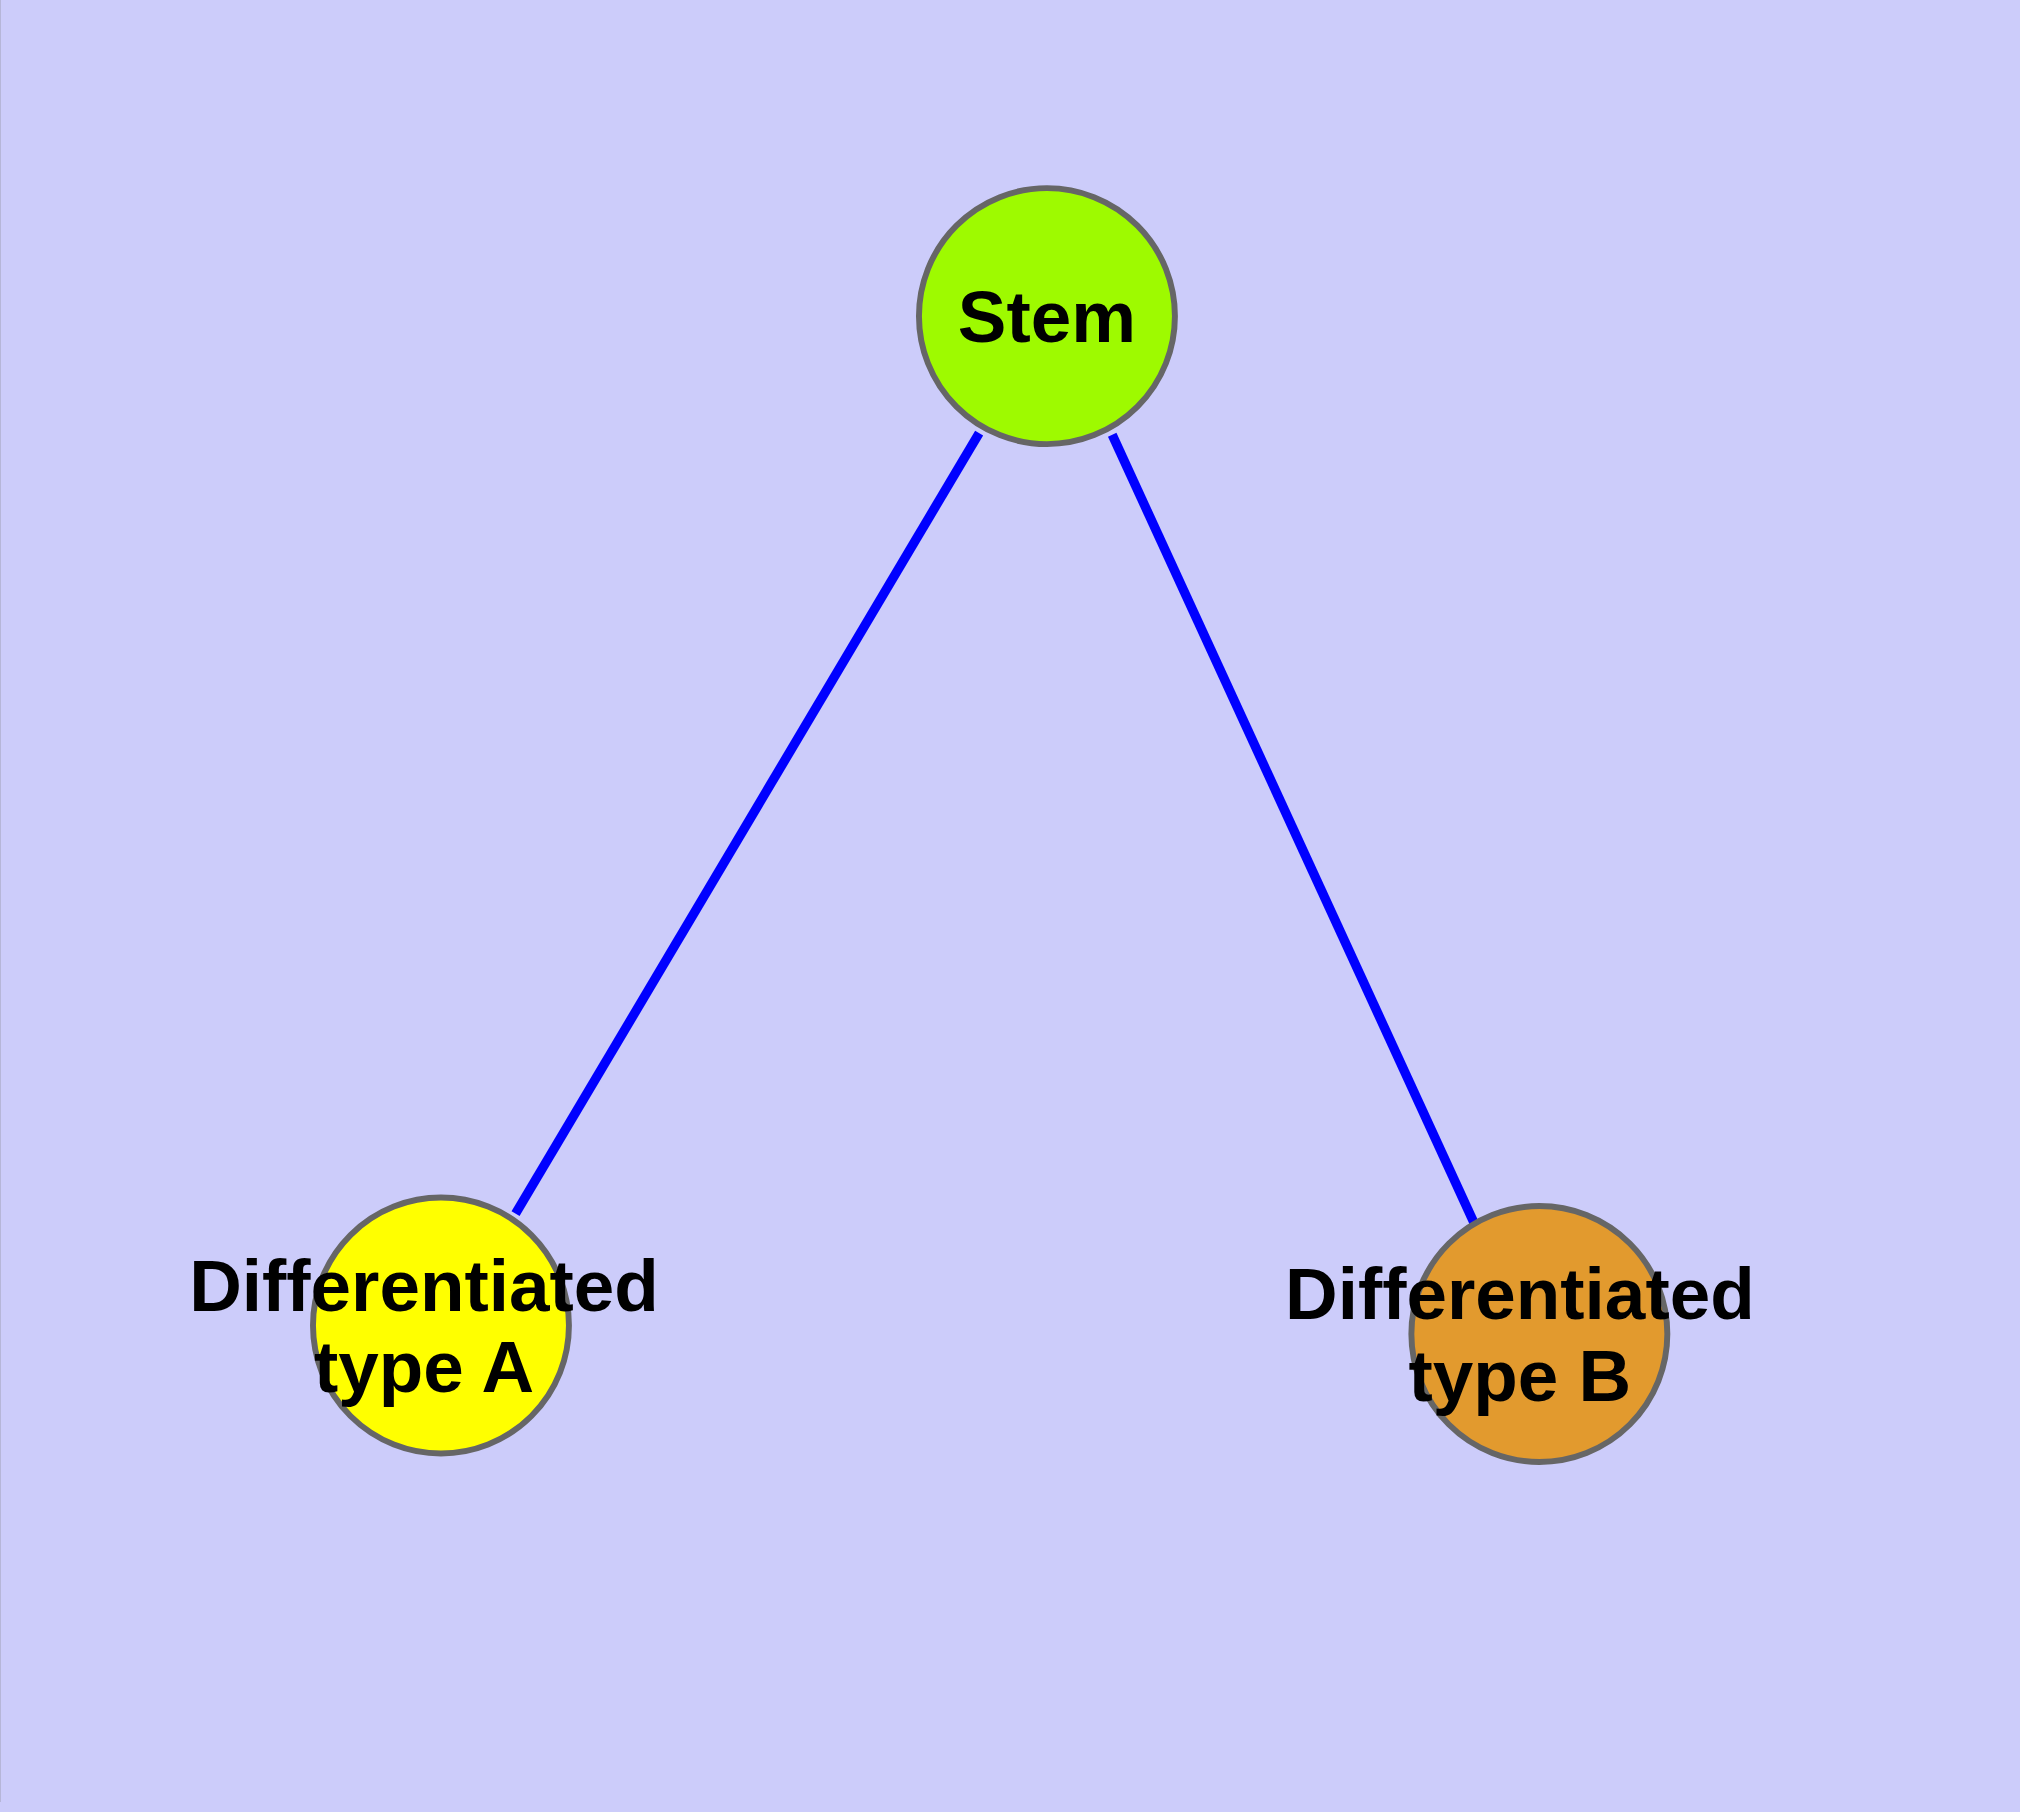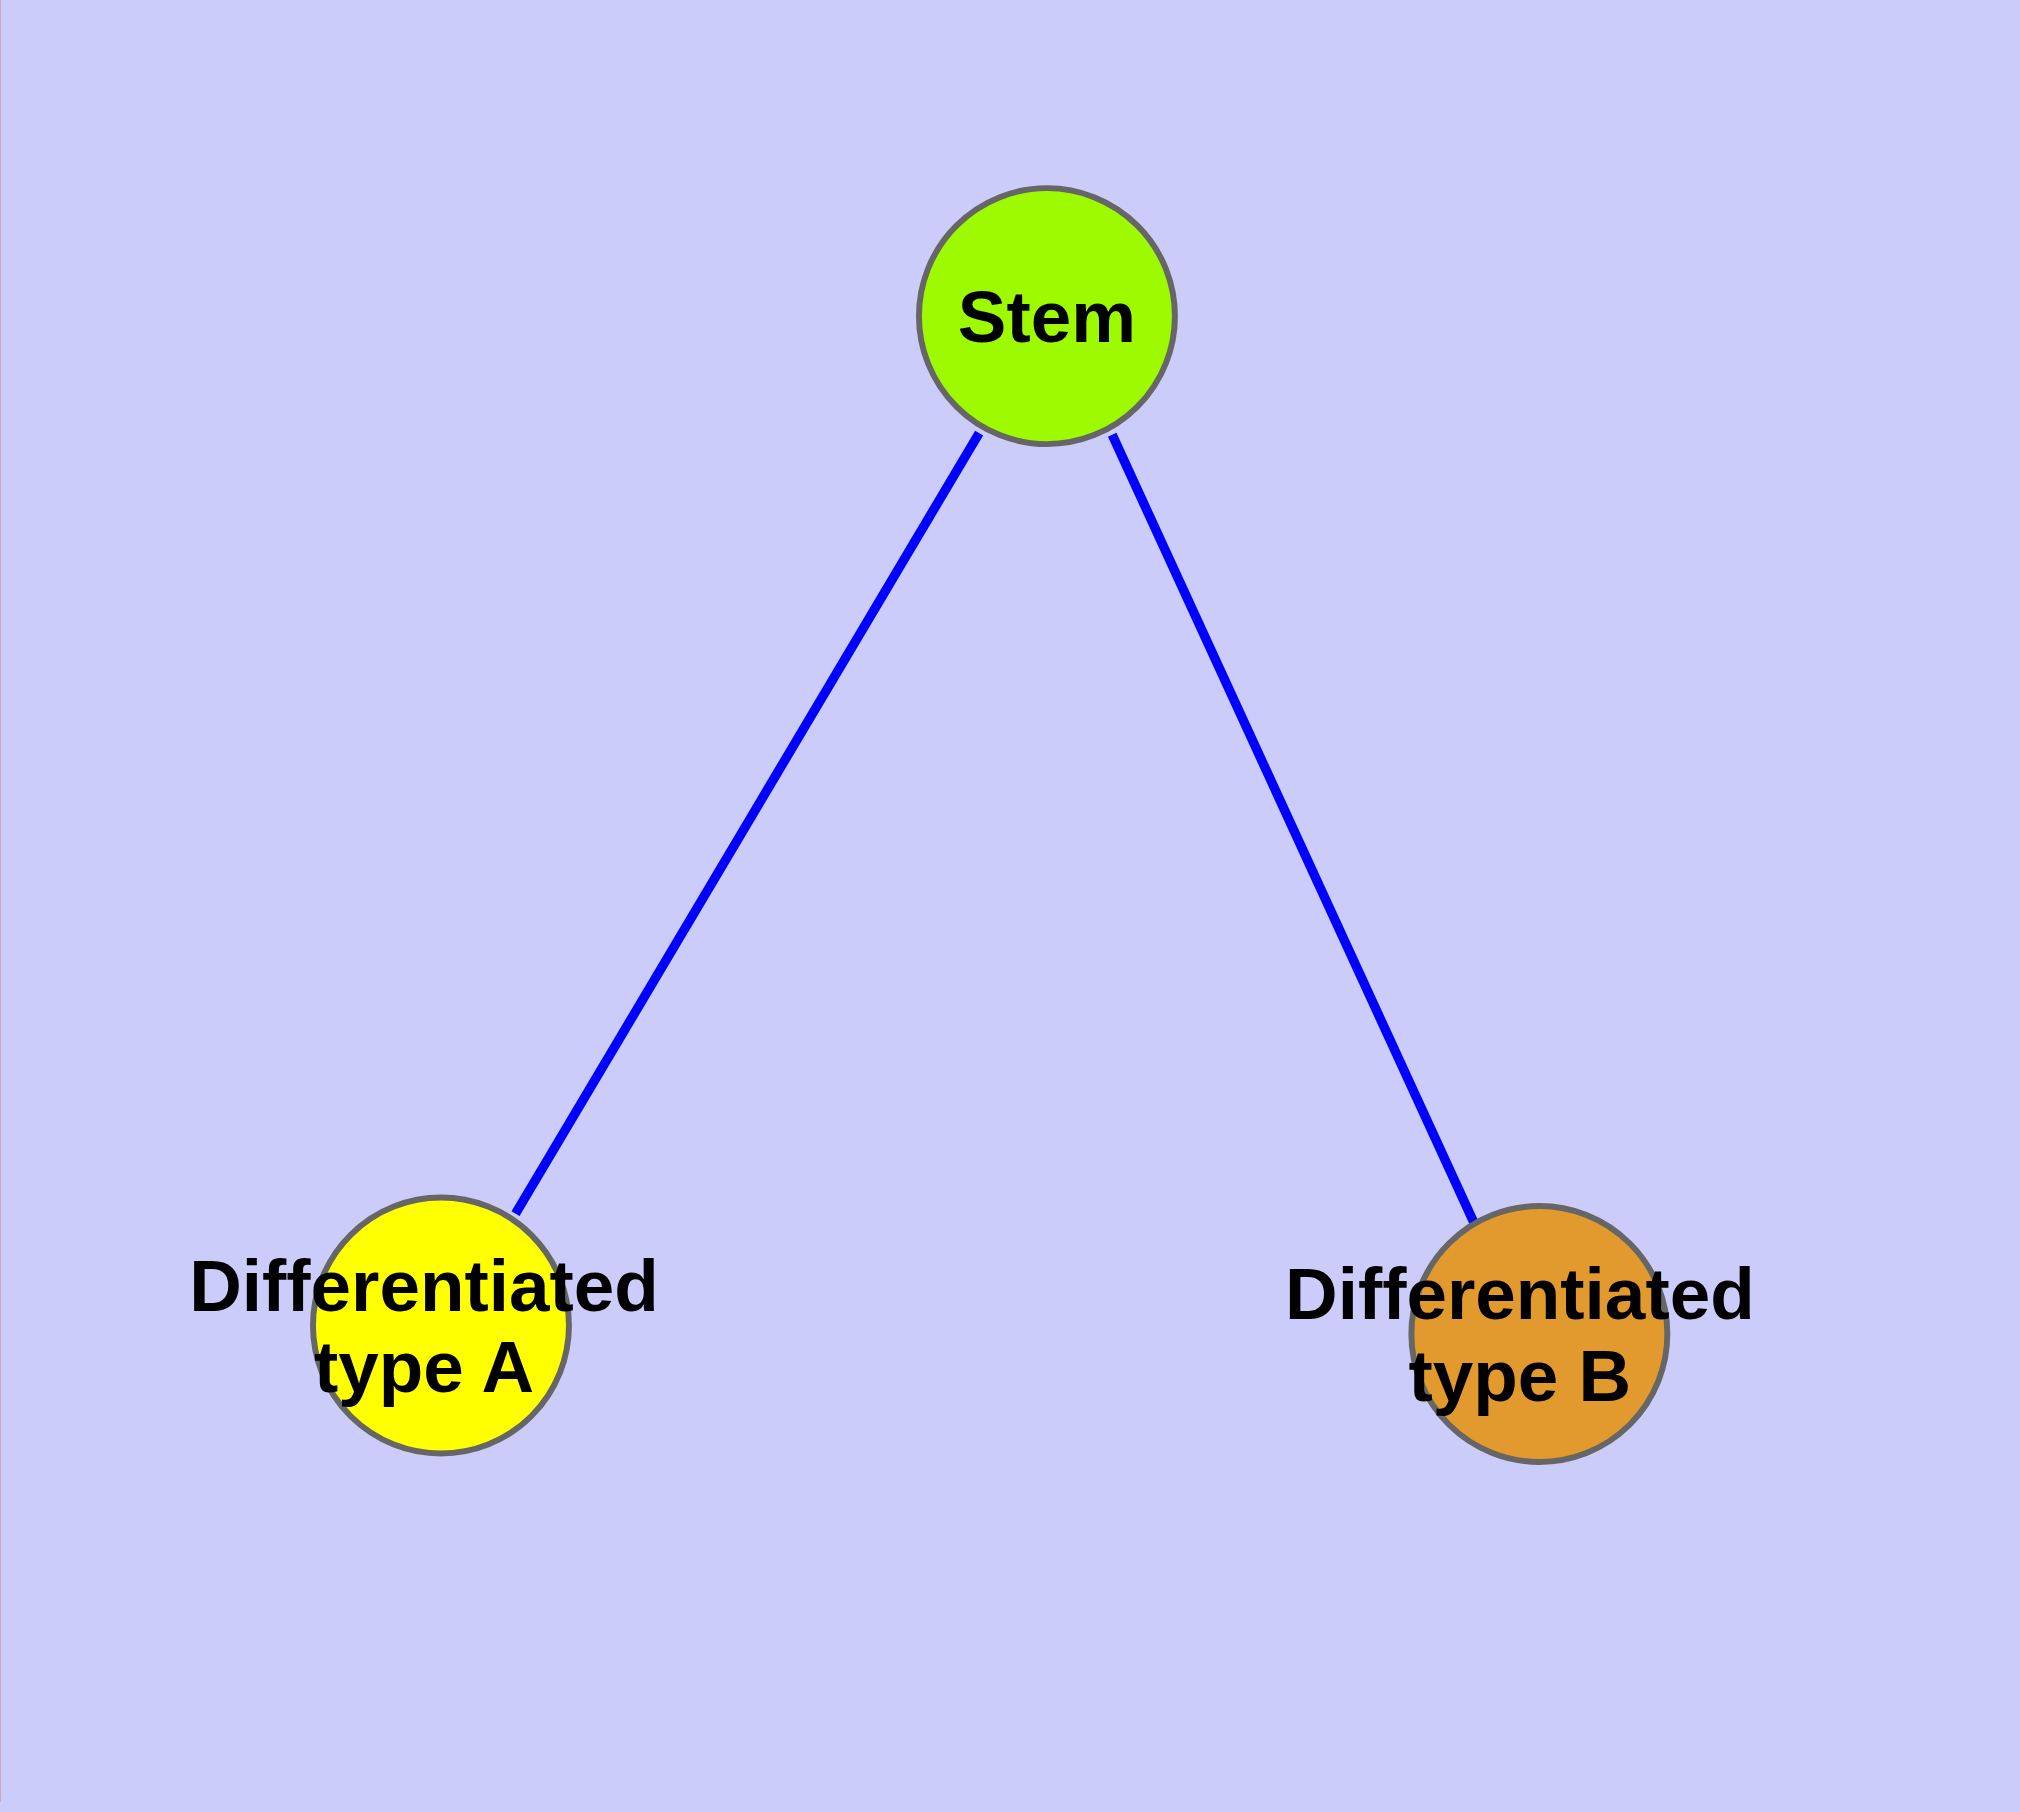--- a/index.html
+++ b/index.html
@@ -30,21 +30,21 @@
   .node-label {
     font-family: "Liberation Sans", sans-serif;
     font-weight: bold;
     fill: #000000;
     stroke: none;
   }
 </style>
 </head>
 <body style="background: rgb(204, 204, 250);">
 
-<div id="canvas" style="background: #c2410c; width: 2021px; height: 1802px;">
+<div id="canvas" style="background: #737373; width: 2021px; height: 1802px;">
   <svg id="graph-svg" viewBox="0 0 2384 2138" xmlns="http://www.w3.org/2000/svg">
 
     <rect id="bg-rect" x="0" y="0" width="2384" height="2138" fill="#ccccfa"></rect>
 
     <g id="edges-layer">
       <line class="edge" id="edge-stem-to-type-a" x1="1155" y1="511" x2="608" y2="1432" stroke="#0000ff" stroke-width="11" stroke-linecap="butt"></line>
       <line class="edge" id="edge-stem-to-type-b" x1="1312" y1="513" x2="1739" y2="1443" stroke="#0000ff" stroke-width="11" stroke-linecap="butt"></line>
     </g>
 
     <g id="nodes-layer">

